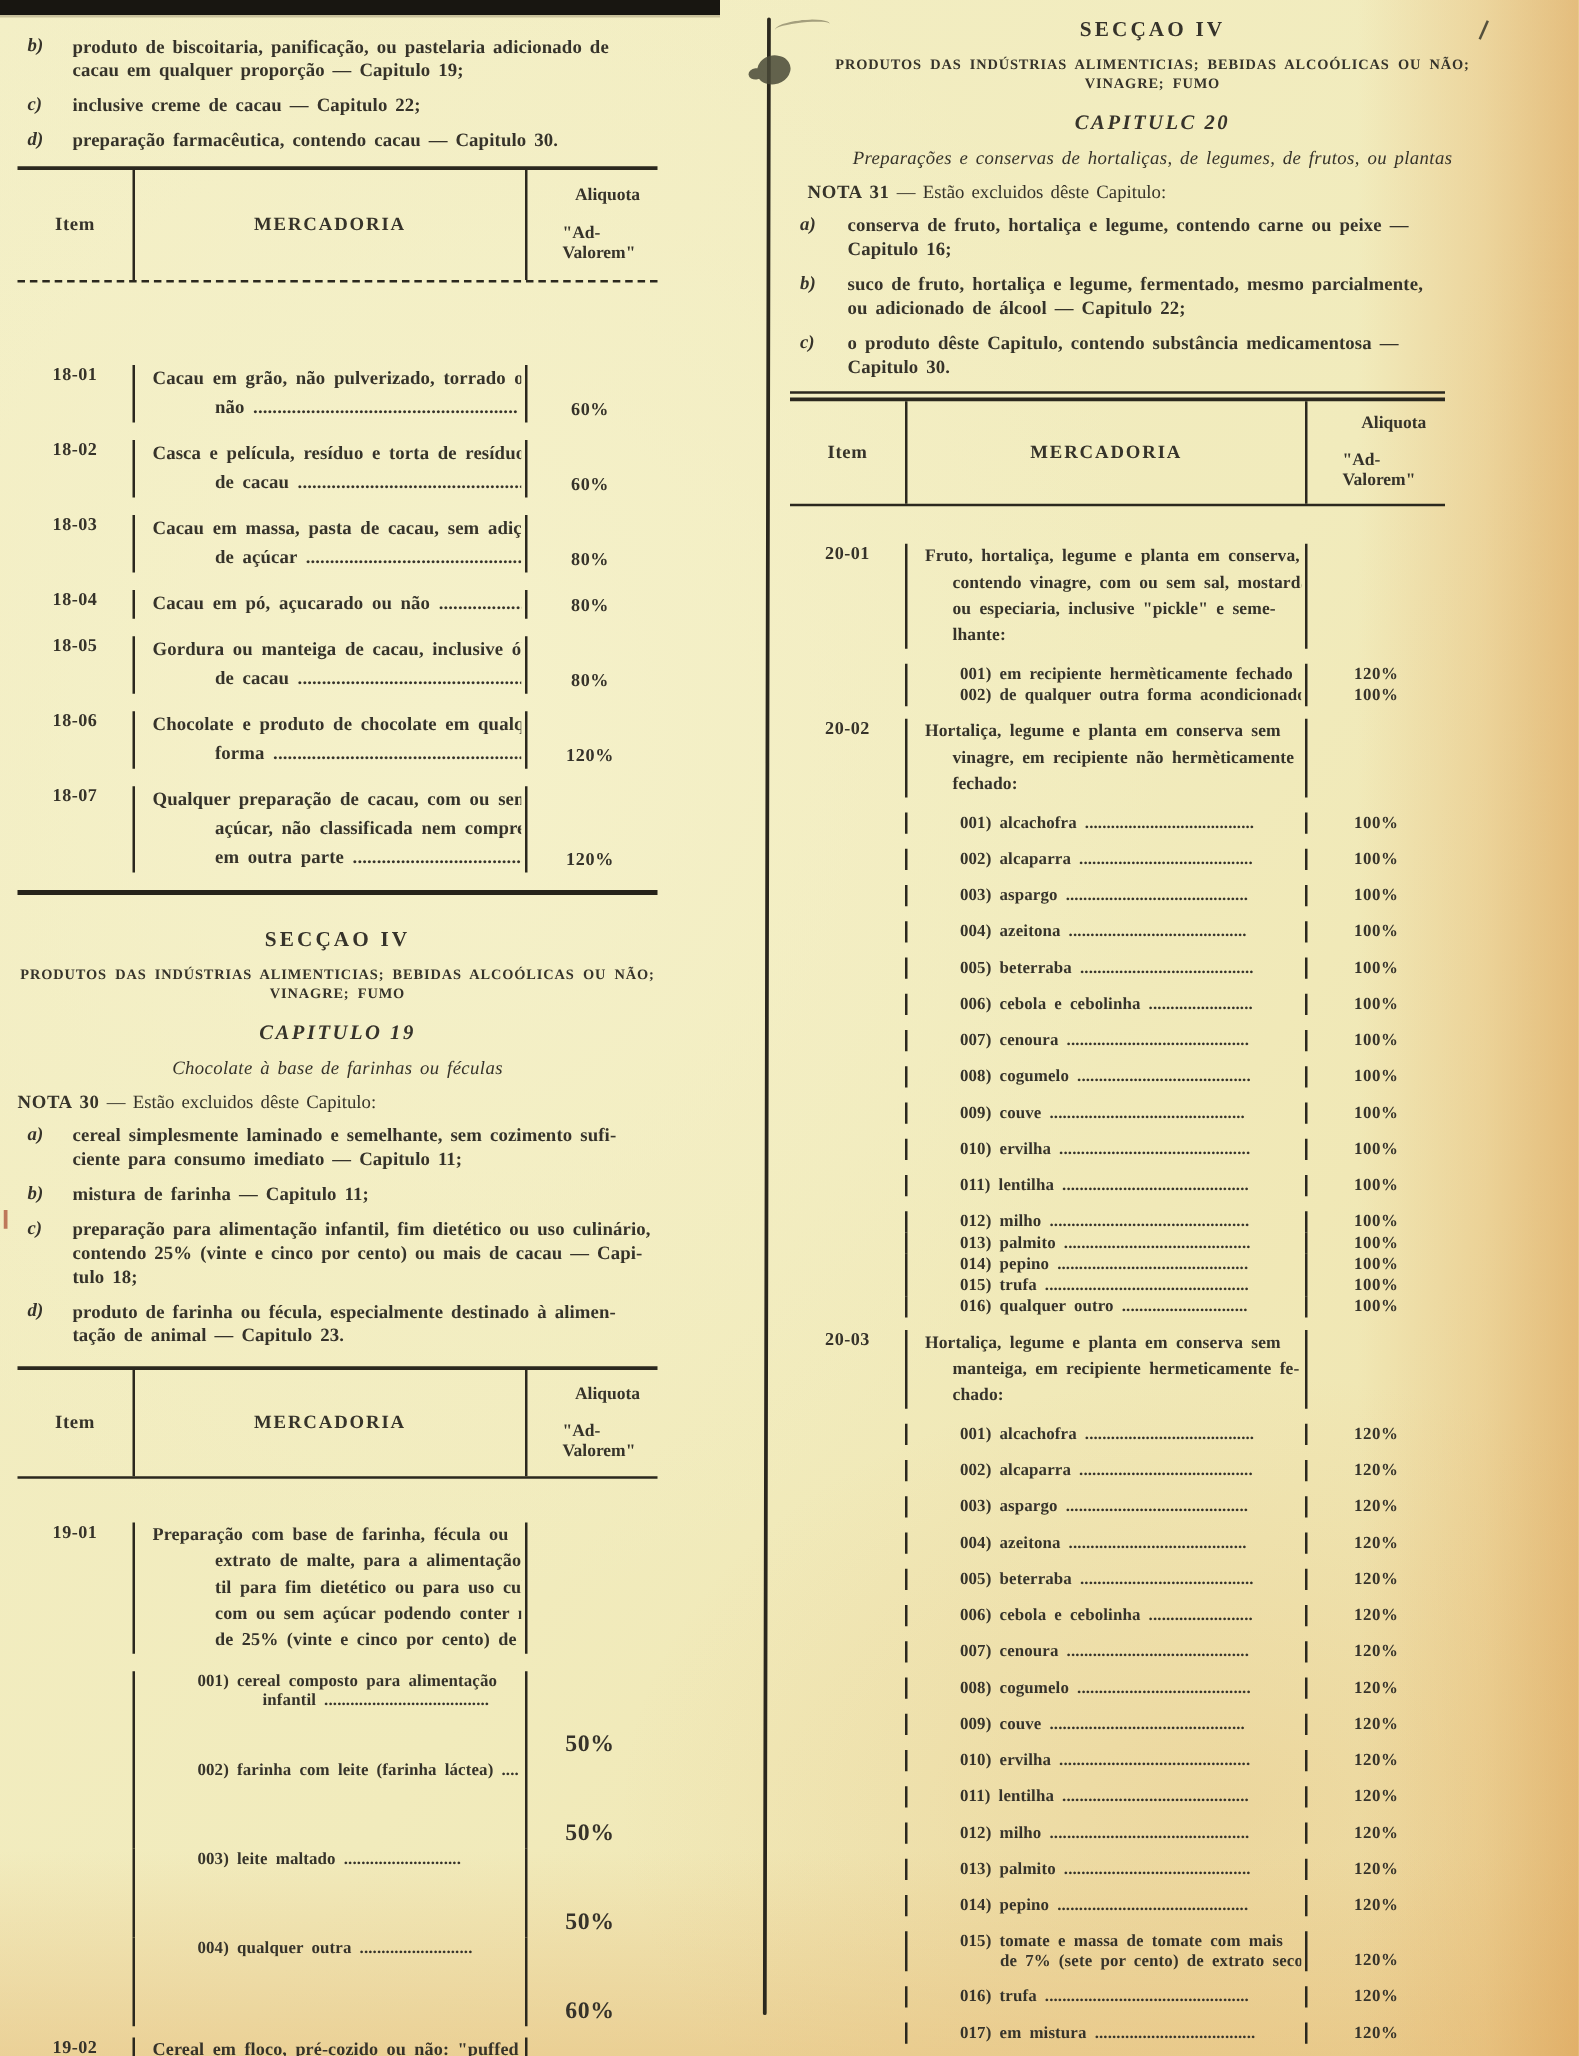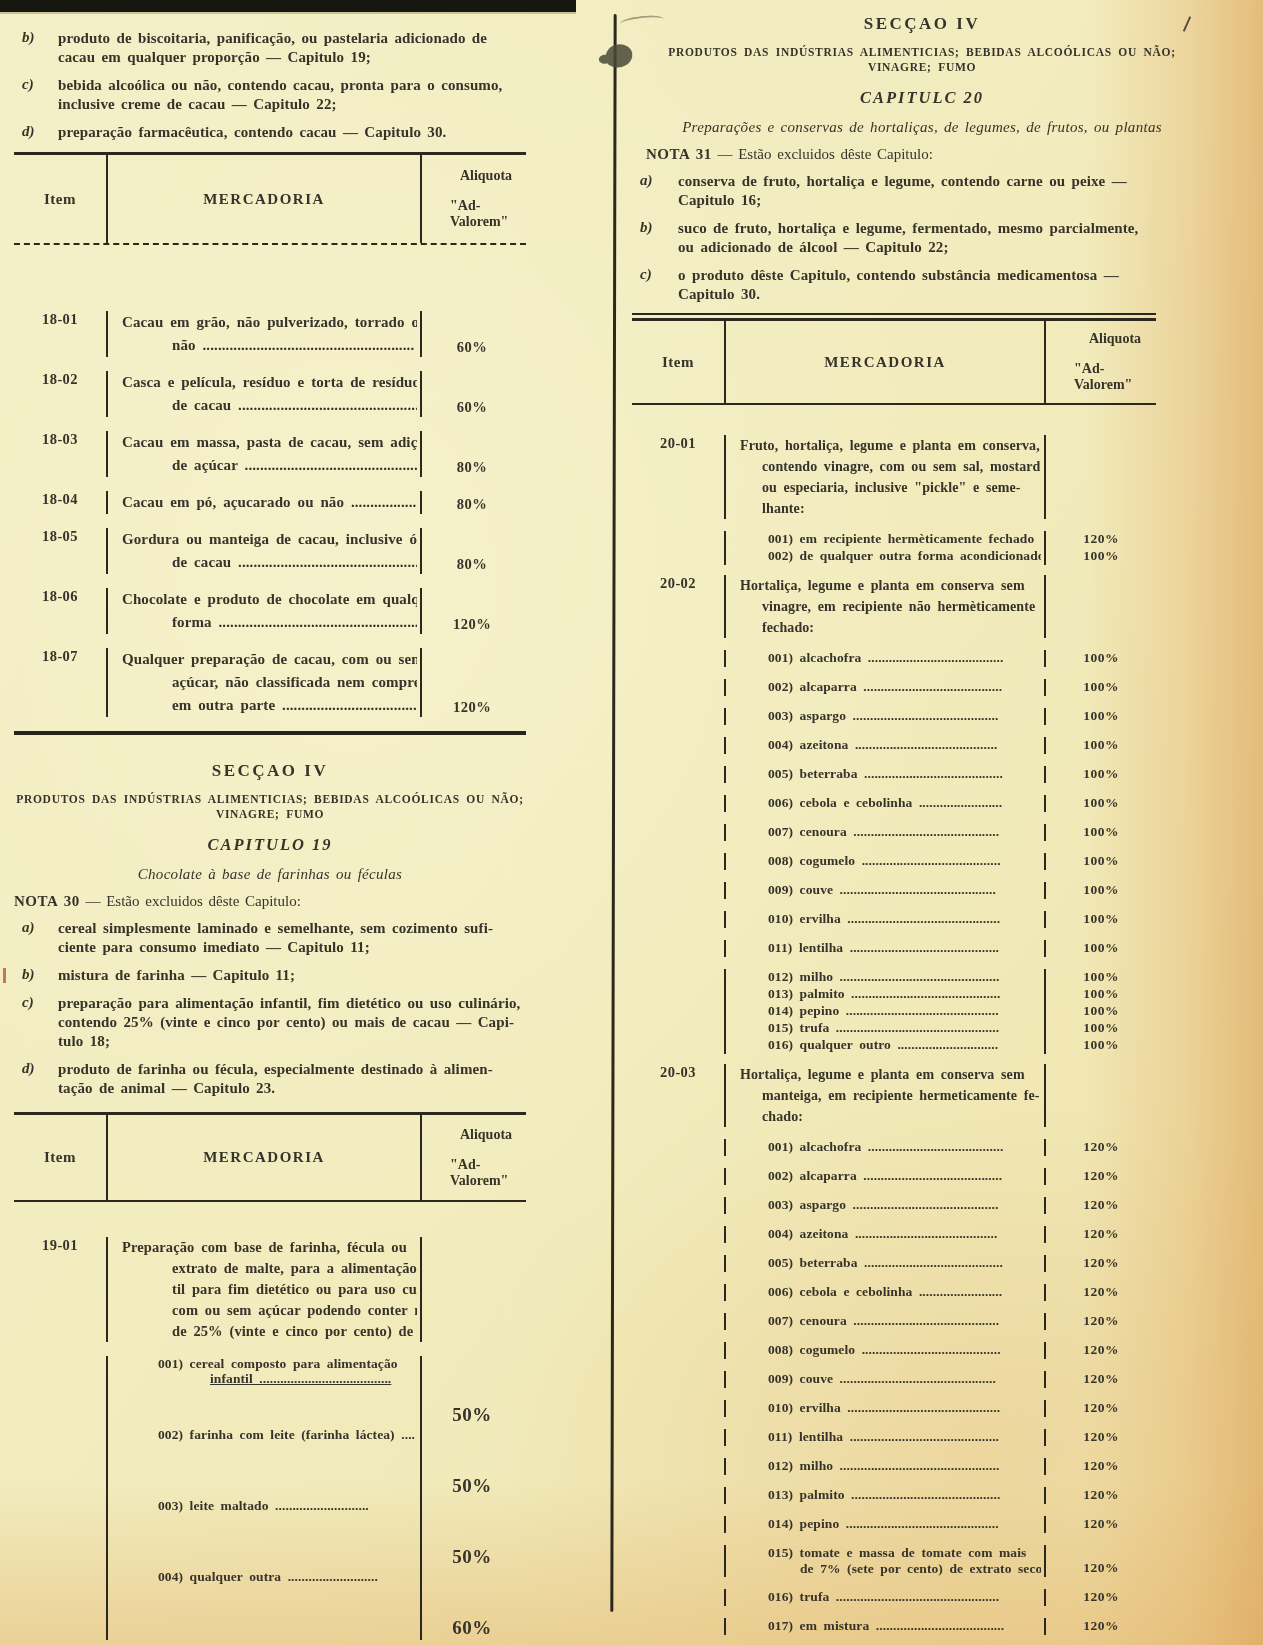--- a/index.html
+++ b/index.html
@@ -69,21 +69,21 @@
   .t1 .row-start{padding-top:14px;}
   .t1 .main .ln.wrap{padding-left:50px;}
 
   
   .t2{width:512px; margin-top:14px;}
   .t2 .thead{grid-template-columns:92px 316px 100px; height:85px;}
   .t2 .trow{grid-template-columns:92px 316px 100px;}
   .t2 .tbody{padding-top:26px; padding-bottom:12px;}
   .t2 .main .ln{font-size:14.5px; line-height:21px;}
   .t2 .sub .ln{font-size:13.5px; line-height:15px; padding-left:36px;}
-  .t2 .sub .ln.wrap{padding-left:88px;text-decoration:underline;}
+  .t2 .sub .ln.wrap{padding-left:88px;}
   .t2 .main .ln.wrap{padding-left:50px;}
   .t2 .row-start{padding-top:9px;}
   .t2 .sub.gap{padding-top:14px;}
   .t2 .sub .tval, .t2 .sub ~ .sub .tval{font-size:19px;margin-top:48px;}
 
   
   .t3{width:524px; margin-top:14px;}
   .t3::before{content:""; position:absolute; left:0; right:0; top:-8px; height:2px; background:#2b281e;}
   .t3 .thead{grid-template-columns:92px 322px 110px; height:82px;}
   .t3 .trow{grid-template-columns:92px 322px 110px;}
@@ -111,21 +111,20 @@
   <div class="col col-left">
 
     <div class="nlist">
         <div class="nitem">
           <span class="nlabel">b)</span>
           <div class="nline">produto de biscoitaria, panificação, ou pastelaria adicionado de</div>
           <div class="nline">cacau em qualquer proporção — Capitulo 19;</div>
         </div>
         <div class="nitem">
           <span class="nlabel">c)</span>
-          <div class="nline">bebida alcoólica ou não, contendo cacau, pronta para o consumo,</div>
           <div class="nline">inclusive creme de cacau — Capitulo 22;</div>
         </div>
         <div class="nitem">
           <span class="nlabel">d)</span>
           <div class="nline">preparação farmacêutica, contendo cacau — Capitulo 30.</div>
         </div>
       </div>
 
     <div class="tbl t1">
       <div class="thead">

